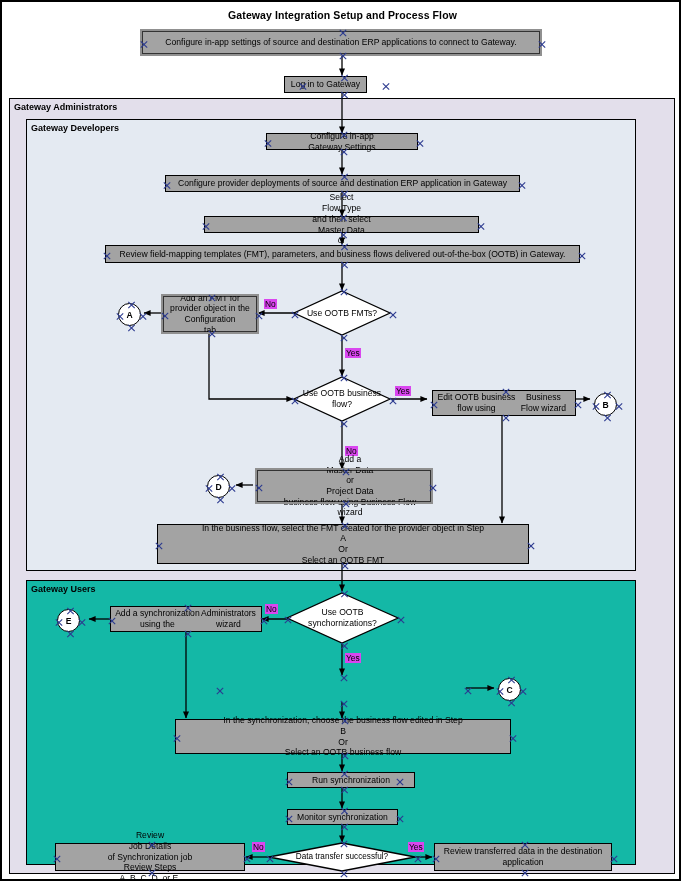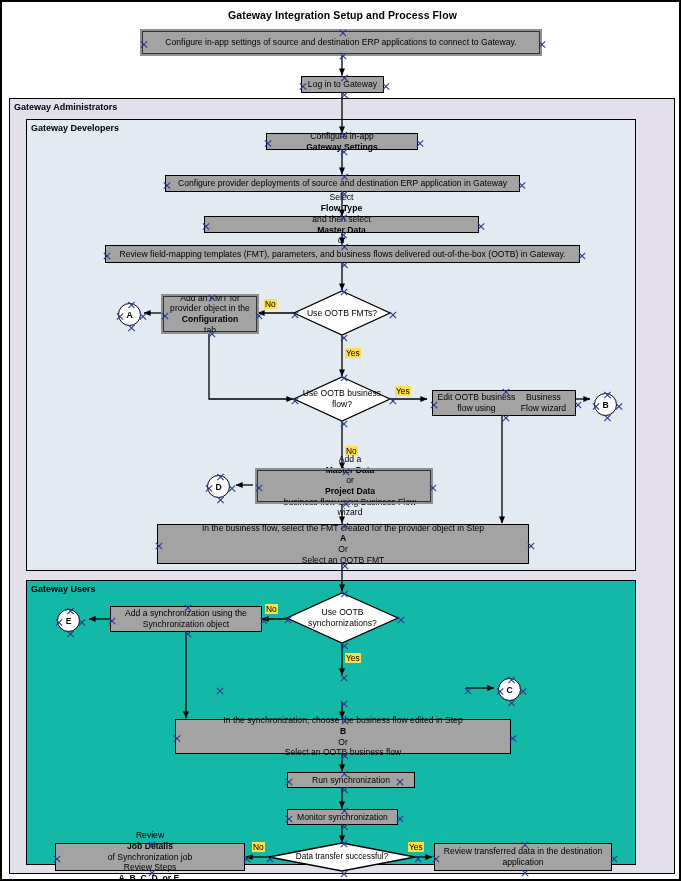--- a/index.html
+++ b/index.html
@@ -12,29 +12,29 @@
   .lane-label{position:absolute;font-size:9px;font-weight:bold;color:#000;
               left:4px;top:3px;white-space:nowrap;}
   .node{position:absolute;box-sizing:border-box;background:#a3a3a3;
         display:flex;align-items:center;justify-content:center;text-align:center;
         font-size:8.6px;color:#000;line-height:1.25;padding:1px 4px;}
   .node.thin{border:1px solid #000;}
   .node.thick{border:1px solid #000;box-shadow:2px 2px 0 0 #8a8a8a,
                -1px -1px 0 0 #8a8a8a, 2px -1px 0 0 #8a8a8a, -1px 2px 0 0 #8a8a8a;}
   .node.thick{border:1px solid #333;outline:2px solid #909090;outline-offset:0px;}
   .node span{display:block;}
-  .b{font-weight:bold;}
+  .b{font-weight:normal;}
   .diamond{position:absolute;}
   .diamond .dtext{position:absolute;left:0;top:0;width:100%;height:100%;
       display:flex;align-items:center;justify-content:center;text-align:center;
       font-size:8.6px;color:#000;line-height:1.25;pointer-events:none;}
   .conn{position:absolute;border:1.3px solid #000;border-radius:50%;
         background:#fff;display:flex;align-items:center;justify-content:center;
         font-size:8.6px;font-weight:bold;color:#000;}
-  .edgelabel{position:absolute;font-size:8.4px;color:#000;background:#fde047;
+  .edgelabel{position:absolute;font-size:8.4px;color:#000;background:#d946ef;
              padding:0 1px;white-space:nowrap;}
   svg.wires{position:absolute;left:0;top:0;width:681px;height:881px;
             pointer-events:none;}
 </style>
 </head>
 <body>
 
 <div id="canvas">
 
   <div class="title">Gateway Integration Setup and Process Flow</div>
@@ -114,21 +114,21 @@
       <path d="M276,855 L244,855" marker-end="url(#ah)"></path>
 
       <path d="M405,855 L430,855" marker-end="url(#ah)"></path>
     </g>
   </svg>
 
   <div class="node thick" style="left:140px;top:29px;width:398px;height:23px;">
     <span>Configure in-app settings of source and destination ERP applications to connect to Gateway.</span>
   </div>
 
-  <div class="node thin" style="left:299px;top:74px;width:83px;height:17px;">
+  <div class="node thin" style="left:282px;top:74px;width:83px;height:17px;">
     <span>Log in to Gateway</span>
   </div>
 
   <div class="node thin" style="left:264px;top:131px;width:152px;height:17px;">
     <span>
         <span>Configure in-app </span>
         <span class="b">Gateway Settings</span>
       </span>
   </div>
 
@@ -221,23 +221,23 @@
         <span class="b">A</span>
       </span>
     <span>Or</span>
     <span>Select an OOTB FMT</span>
   </div>
 
   <div class="conn" style="left:55px;top:607px;width:21px;height:21px;">
     <span>E</span>
   </div>
 
-  <div class="node thin" style="left:108px;top:604px;width:152px;height:26px;flex-direction:column;">
+  <div class="node thin" style="left:108px;top:604px;width:152px;height:26px;flex-direction:row;">
     <span>Add a synchronization using the</span>
-    <span>Synchronization object</span>
+    <span>Administrators wizard</span>
   </div>
 
   <div class="diamond" style="left:284px;top:590px;width:113px;height:52px;">
     <svg width="113" height="52" viewBox="0 0 113 52">
       <polygon points="56,1 112,26 56,51 1,26" fill="#fff" stroke="#000" stroke-width="1.3"></polygon>
     </svg>
     <div class="dtext">
       <div>
         <span>Use OOTB</span>
         <span>synchornizations?</span>

